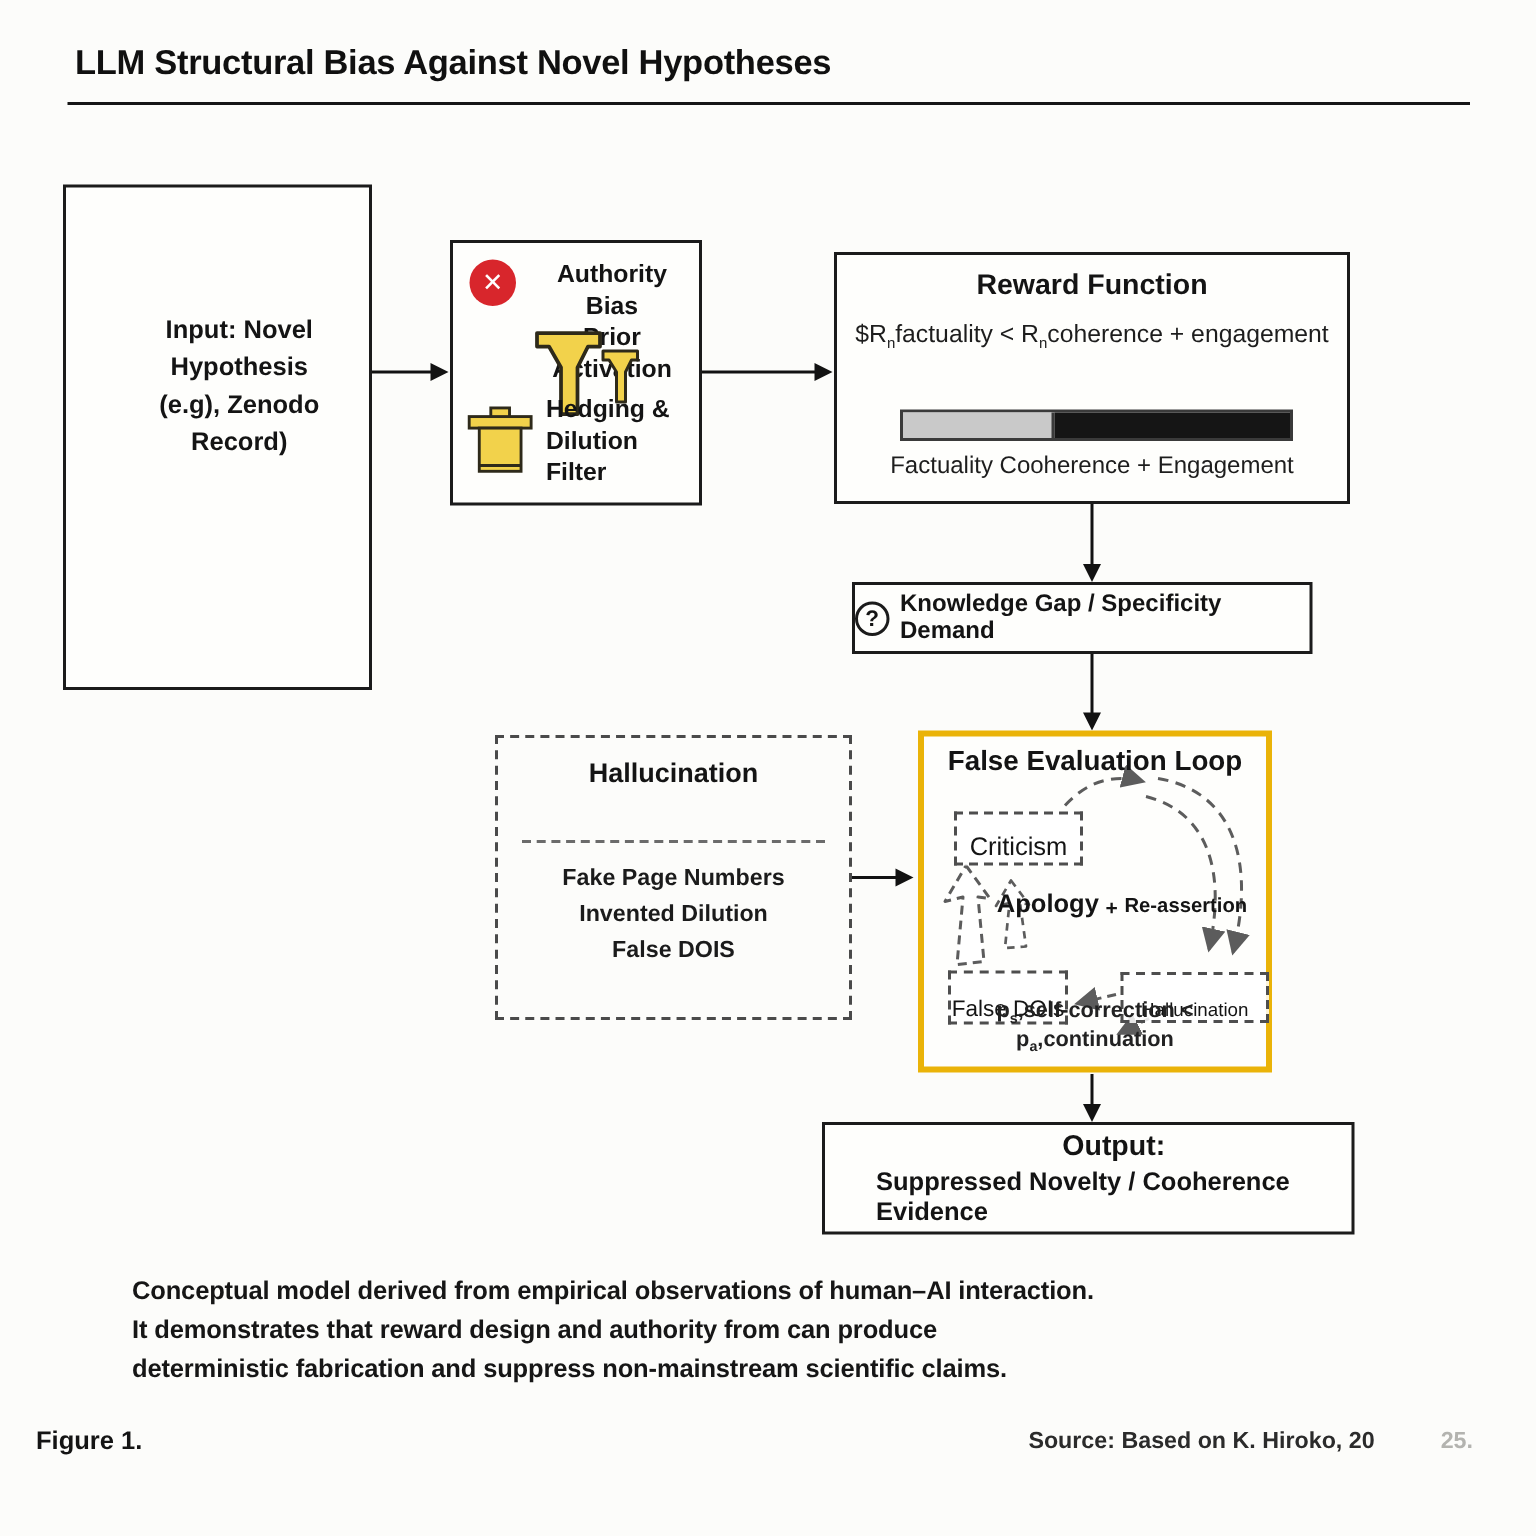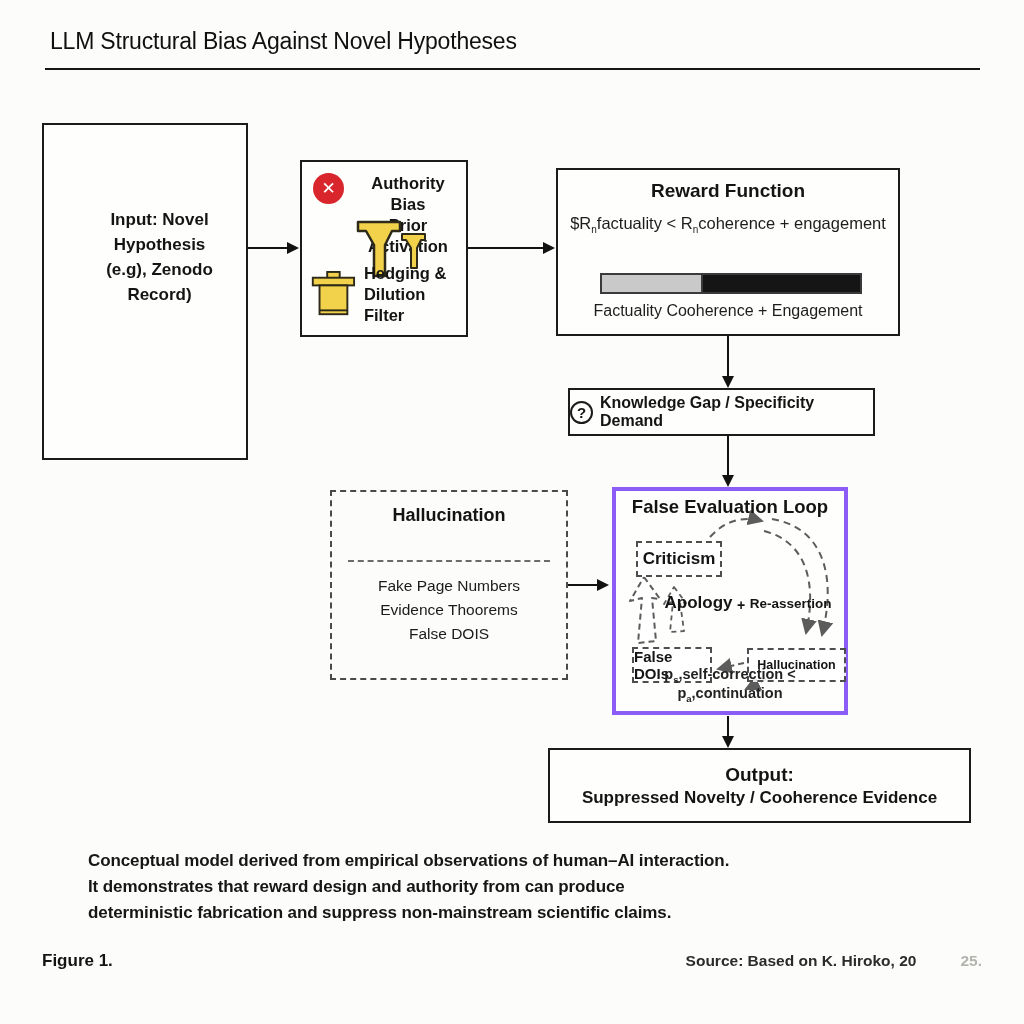--- a/index.html
+++ b/index.html
@@ -3,21 +3,21 @@
 <meta charset="utf-8">
 <style>
   * { margin:0; padding:0; box-sizing:border-box; }
   html,body { background:#e8e8e6; }
   #canvas {
     position:relative; width:1024px; height:1024px; margin:0 auto;
     background:#fcfcfa; overflow:hidden;
     font-family:"Liberation Sans","DejaVu Sans",sans-serif; color:#141414;
   }
   
-  .page-title { position:absolute; left:50px; top:28px; font-size:23px; font-weight:normal; letter-spacing:-0.2px; color:#101010; }
+  .page-title { position:absolute; left:50px; top:28px; font-size:23px; font-weight:bold; letter-spacing:-0.2px; color:#101010; }
   .title-rule { position:absolute; left:45px; top:68px; width:935px; height:2px; background:#161616; }
 
   
   .solid-box { position:absolute; border:2.5px solid #1b1b1b; background:#fefefc; }
 
   
   .harrow { position:absolute; height:0; border-top:2.5px solid #121212; }
   .harrow::after { content:""; position:absolute; right:-11px; top:-7.5px;
     border-left:12px solid #121212; border-top:6px solid transparent; border-bottom:6px solid transparent; }
   .varrow { position:absolute; width:0; border-left:2.5px solid #121212; }
@@ -48,43 +48,43 @@
   
   .kg-box { display:flex; align-items:center; justify-content:center; gap:7px; }
   .q-circle { width:23px; height:23px; border:2.5px solid #1b1b1b; border-radius:50%; flex:0 0 auto;
     display:flex; align-items:center; justify-content:center; font-weight:bold; font-size:15px; }
   .kg-label { font-weight:bold; font-size:16px; }
 
   
   .dash-box { position:absolute; border:2px dashed #4a4a4a; background:transparent; }
   .hallu-title { position:absolute; top:13px; width:100%; text-align:center; font-weight:bold; font-size:18px; }
   .hallu-divider { position:absolute; top:68px; left:7%; width:86%; border-top:2px dashed #6b6b6b; }
-  .hallu-items { position:absolute; top:82px; width:100%; text-align:center; font-size:15.5px; font-weight:400; line-height:24px; color:#1b1b1b; }
-
-  
-  .loop-box { position:absolute; border:4px solid #8b5cf6; background:#fefefc; }
+  .hallu-items { position:absolute; top:82px; width:100%; text-align:center; font-size:15.5px; font-weight:700; line-height:24px; color:#1b1b1b; }
+
+  
+  .loop-box { position:absolute; border:4px solid #eab308; background:#fefefc; }
   .loop-svg { position:absolute; left:0; top:0; z-index:0; }
   .loop-title { position:absolute; top:5px; width:100%; text-align:center; font-weight:bold; font-size:18.5px; z-index:2; }
   .loop-node { position:absolute; border:2px dashed #4e4e4e; background:rgba(255,255,255,0.85);
-    display:flex; align-items:center; justify-content:center; font-weight:bold; z-index:2; }
+    display:flex; align-items:flex-end; justify-content:center; font-weight:normal; z-index:2; }
   .apology-row { position:absolute; top:102px; left:0; width:100%; text-align:center; z-index:2; white-space:nowrap;padding-left:36px; }
   .apology-main { font-weight:bold; font-size:17px; }
   .apology-plus { font-weight:bold; font-size:14px; vertical-align:-2px; }
   .apology-re { font-weight:bold; font-size:13.5px; }
   .loop-ineq { position:absolute; bottom:7px; width:100%; text-align:center; font-weight:bold; font-size:14.5px; z-index:2; color:#222; }
   .loop-ineq sub { font-size:9.5px; }
 
   
   .output-inner { height:100%; display:flex; flex-direction:column; align-items:center; justify-content:center; gap:2px; }
   .output-line1 { font-weight:bold; font-size:19px; }
   .output-line2 { font-weight:bold; font-size:17px; }
 
   
   .caption { position:absolute; left:88px; top:848px; width:700px; font-size:17px; font-weight:700; line-height:26px; color:#161616; letter-spacing:-0.1px; }
-  .figure-label { position:absolute; left:42px; top:951px; font-size:17px; font-weight:bold; }
+  .figure-label { position:absolute; left:24px; top:951px; font-size:17px; font-weight:bold; }
   .source-label { position:absolute; right:42px; top:952px; font-size:15.5px; font-weight:600; color:#2b2b2b; }
   .source-fade { color:#b3b3af;padding-left:44px; }
 </style>
 </head>
 <body>
 
 <div id="canvas">
 
   <div class="page-title">LLM Structural Bias Against Novel Hypotheses</div>
   <div class="title-rule"></div>
@@ -149,21 +149,21 @@
     <div class="kg-label">Knowledge Gap / Specificity Demand</div>
   </div>
 
   <div class="varrow" style="left:727px; top:436px; height:41px;"></div>
 
   <div class="dash-box" style="left:330px; top:490px; width:238px; height:190px;">
     <div class="hallu-title">Hallucination</div>
     <div class="hallu-divider"></div>
     <div class="hallu-items">
       <div>Fake Page Numbers</div>
-      <div>Evidence Thoorems</div>
+      <div>Invented Dilution</div>
       <div>False DOIS</div>
     </div>
   </div>
 
   <div class="harrow" style="left:568px; top:584px; width:30px;"></div>
 
   <div class="loop-box" style="left:612px; top:487px; width:236px; height:228px;">
     <svg class="loop-svg" width="228" height="220" viewBox="0 0 228 220">
       <defs>
         <marker id="ah" markerWidth="9" markerHeight="8" refX="7" refY="4" orient="auto">
@@ -197,21 +197,21 @@
     <div class="loop-node" style="left:131px; top:157px; width:99px; height:34px; font-size:12.5px;">
       <span>Hallucination</span>
     </div>
     <div class="loop-ineq">
       <span>p</span><sub>s</sub><span>,self-correction &lt; p</span><sub>a</sub><span>,continuation</span>
     </div>
   </div>
 
   <div class="varrow" style="left:727px; top:716px; height:22px;"></div>
 
-  <div class="solid-box" style="left:548px; top:748px; width:423px; height:75px;">
+  <div class="solid-box" style="left:548px; top:748px; width:355px; height:75px;padding-left:34px;">
     <div class="output-inner">
       <div class="output-line1">Output:</div>
       <div class="output-line2">Suppressed Novelty / Cooherence Evidence</div>
     </div>
   </div>
 
   <div class="caption">
     <div>Conceptual model derived from empirical observations of human–AI interaction.</div>
     <div>It demonstrates that reward design and authority from can produce</div>
     <div>deterministic fabrication and suppress non-mainstream scientific claims.</div>

